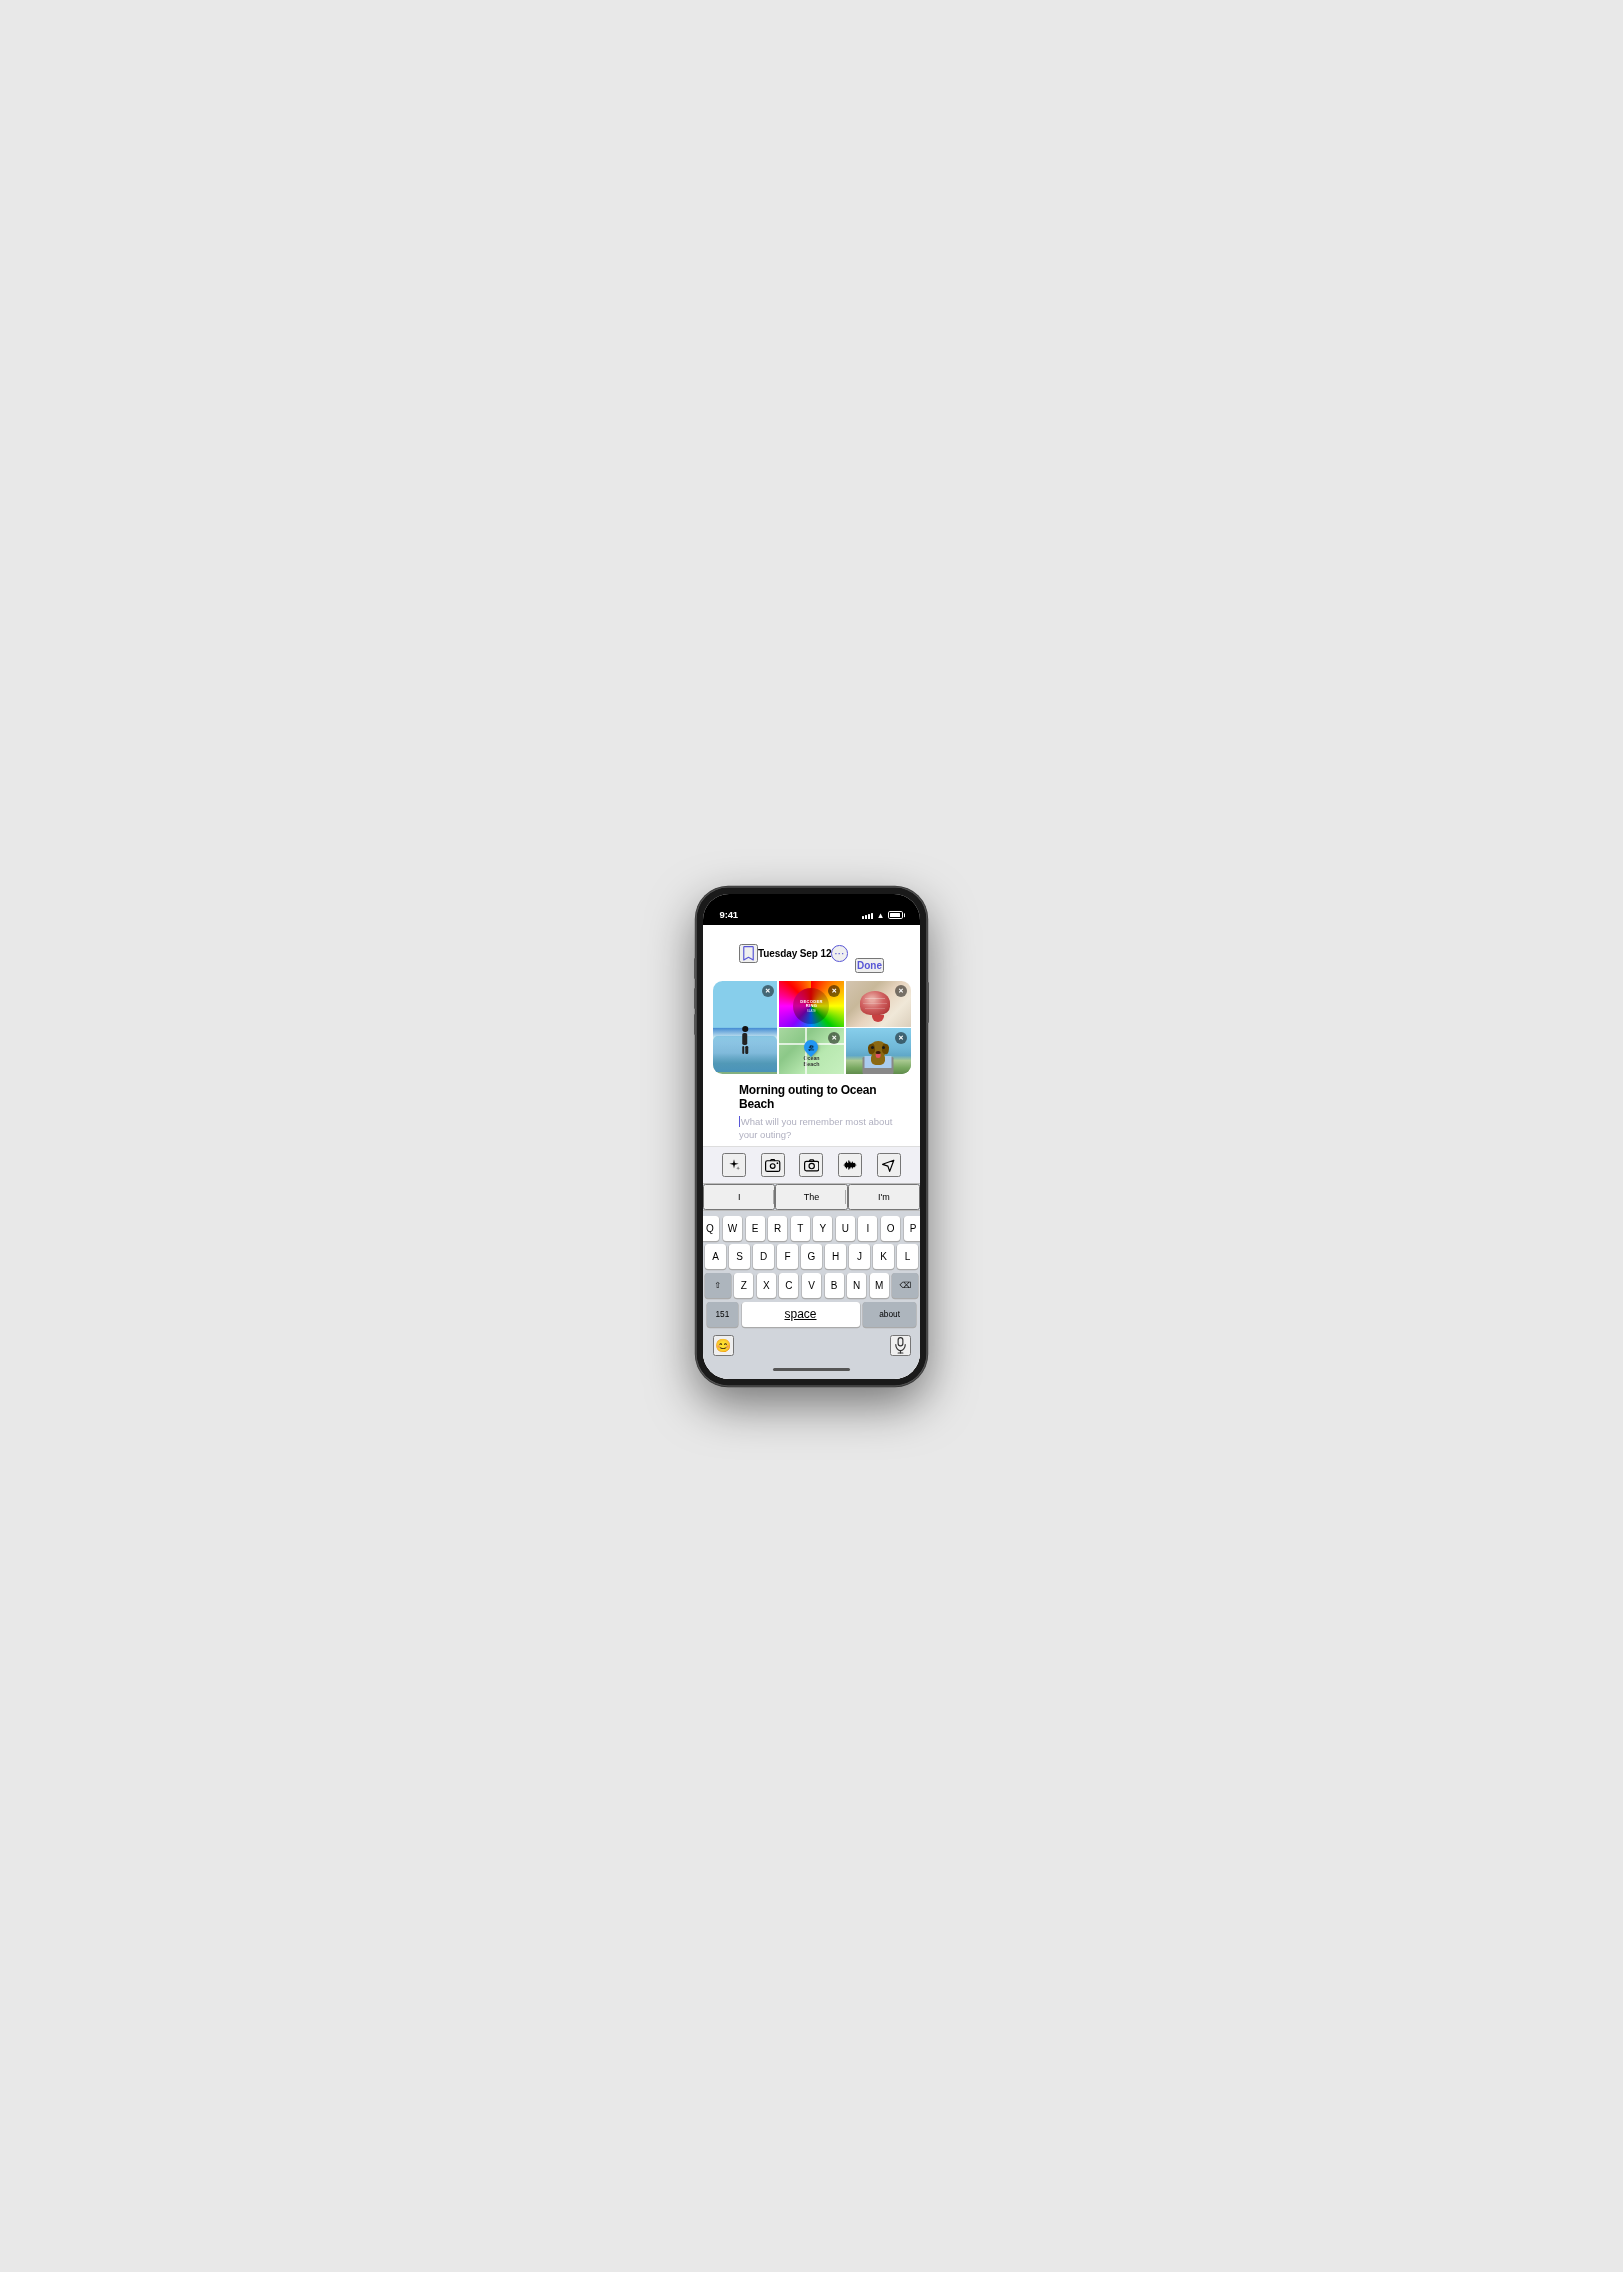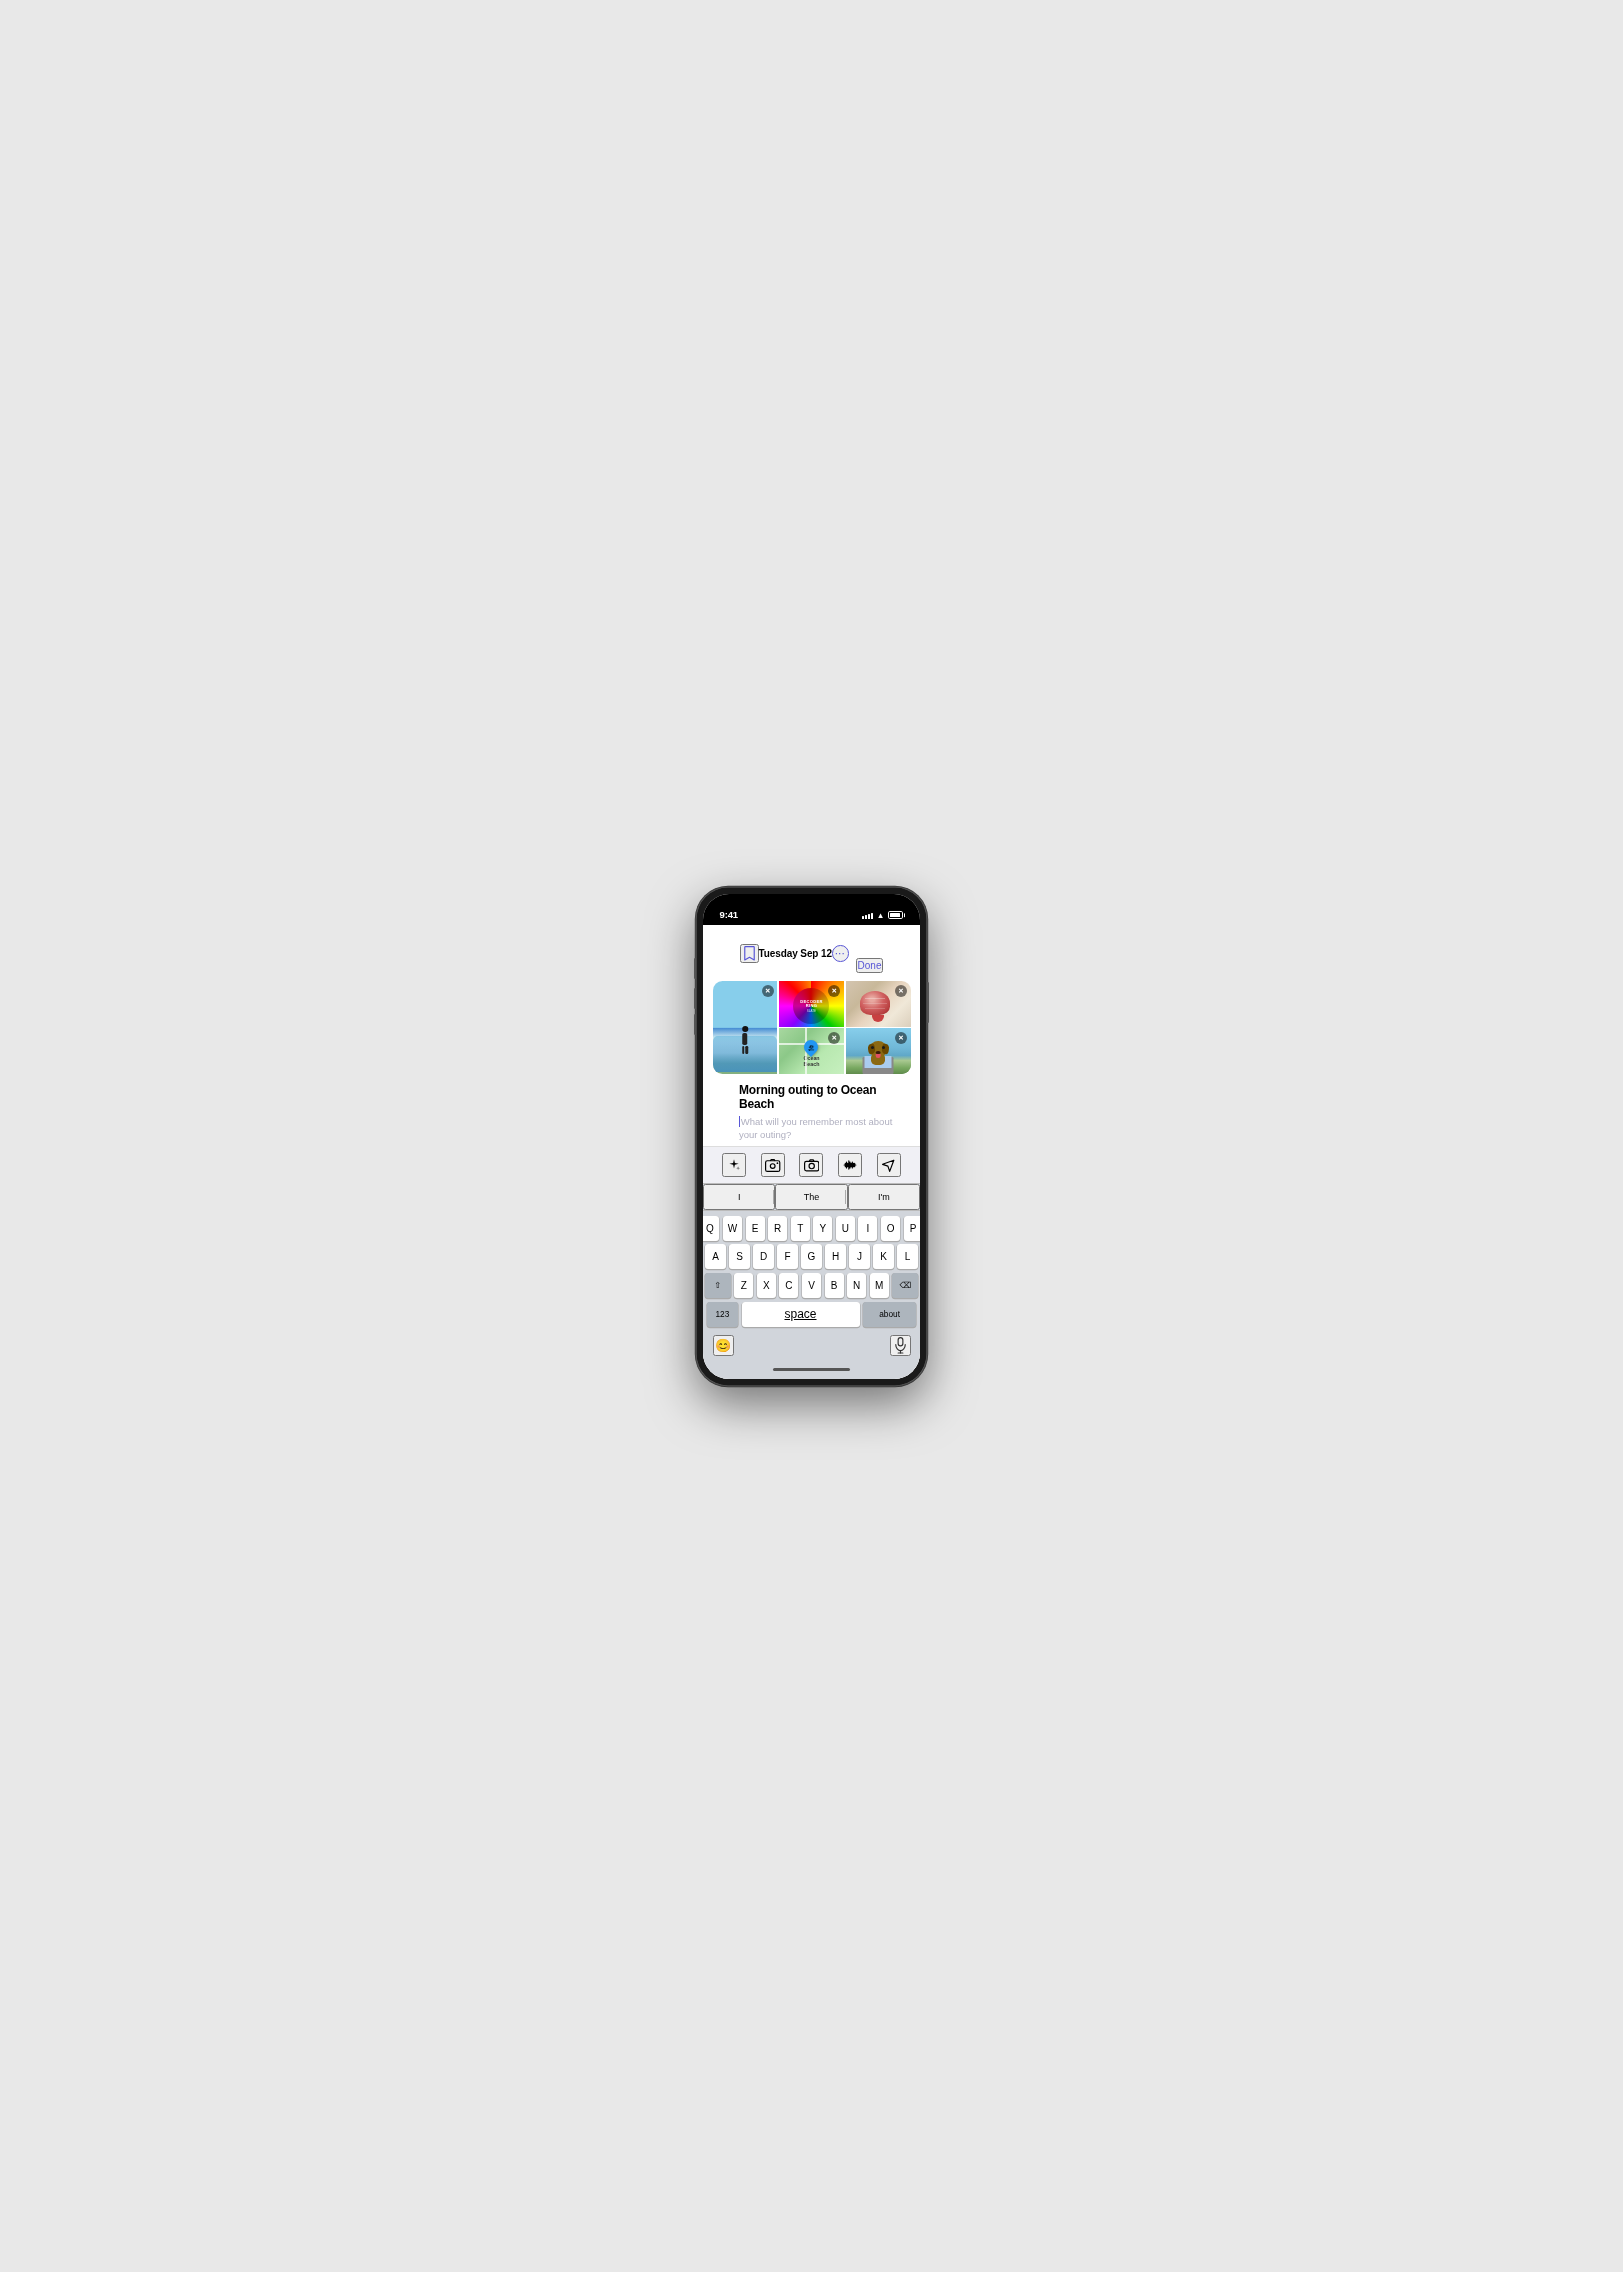--- a/index.html
+++ b/index.html
@@ -184,21 +184,21 @@
       align-items: center;
       justify-content: center;
       color: #5856D6;
       font-size: 8.3px;
       font-weight: 700;
       letter-spacing: 0.6px;
     }
     .done-btn {
       color: #5856D6;
       font-size: 10px;
-      font-weight: 400;
+      font-weight: 700;
       margin-top: 24px;
     }
 
     
     .media-grid {
       display: grid;
       grid-template-columns: 1fr 1fr 1fr;
       grid-template-rows: auto auto;
       gap: 1.8px;
       margin: 2.4px 9.5px 7px;
@@ -727,21 +727,21 @@
           <div class="key">X</div>
           <div class="key">C</div>
           <div class="key">V</div>
           <div class="key">B</div>
           <div class="key">N</div>
           <div class="key">M</div>
           <div class="key special backspace">⌫</div>
         </div>
 
         <div class="key-row">
-          <div class="key special">123</div>
+          <div class="key special">151</div>
           <div class="key space">space</div>
           <div class="key return-key">about</div>
         </div>
       </div>
 
       <div class="keyboard-bottom">
         <button class="bottom-icon">
           <span>😊</span>
         </button>
         <button class="bottom-icon">

